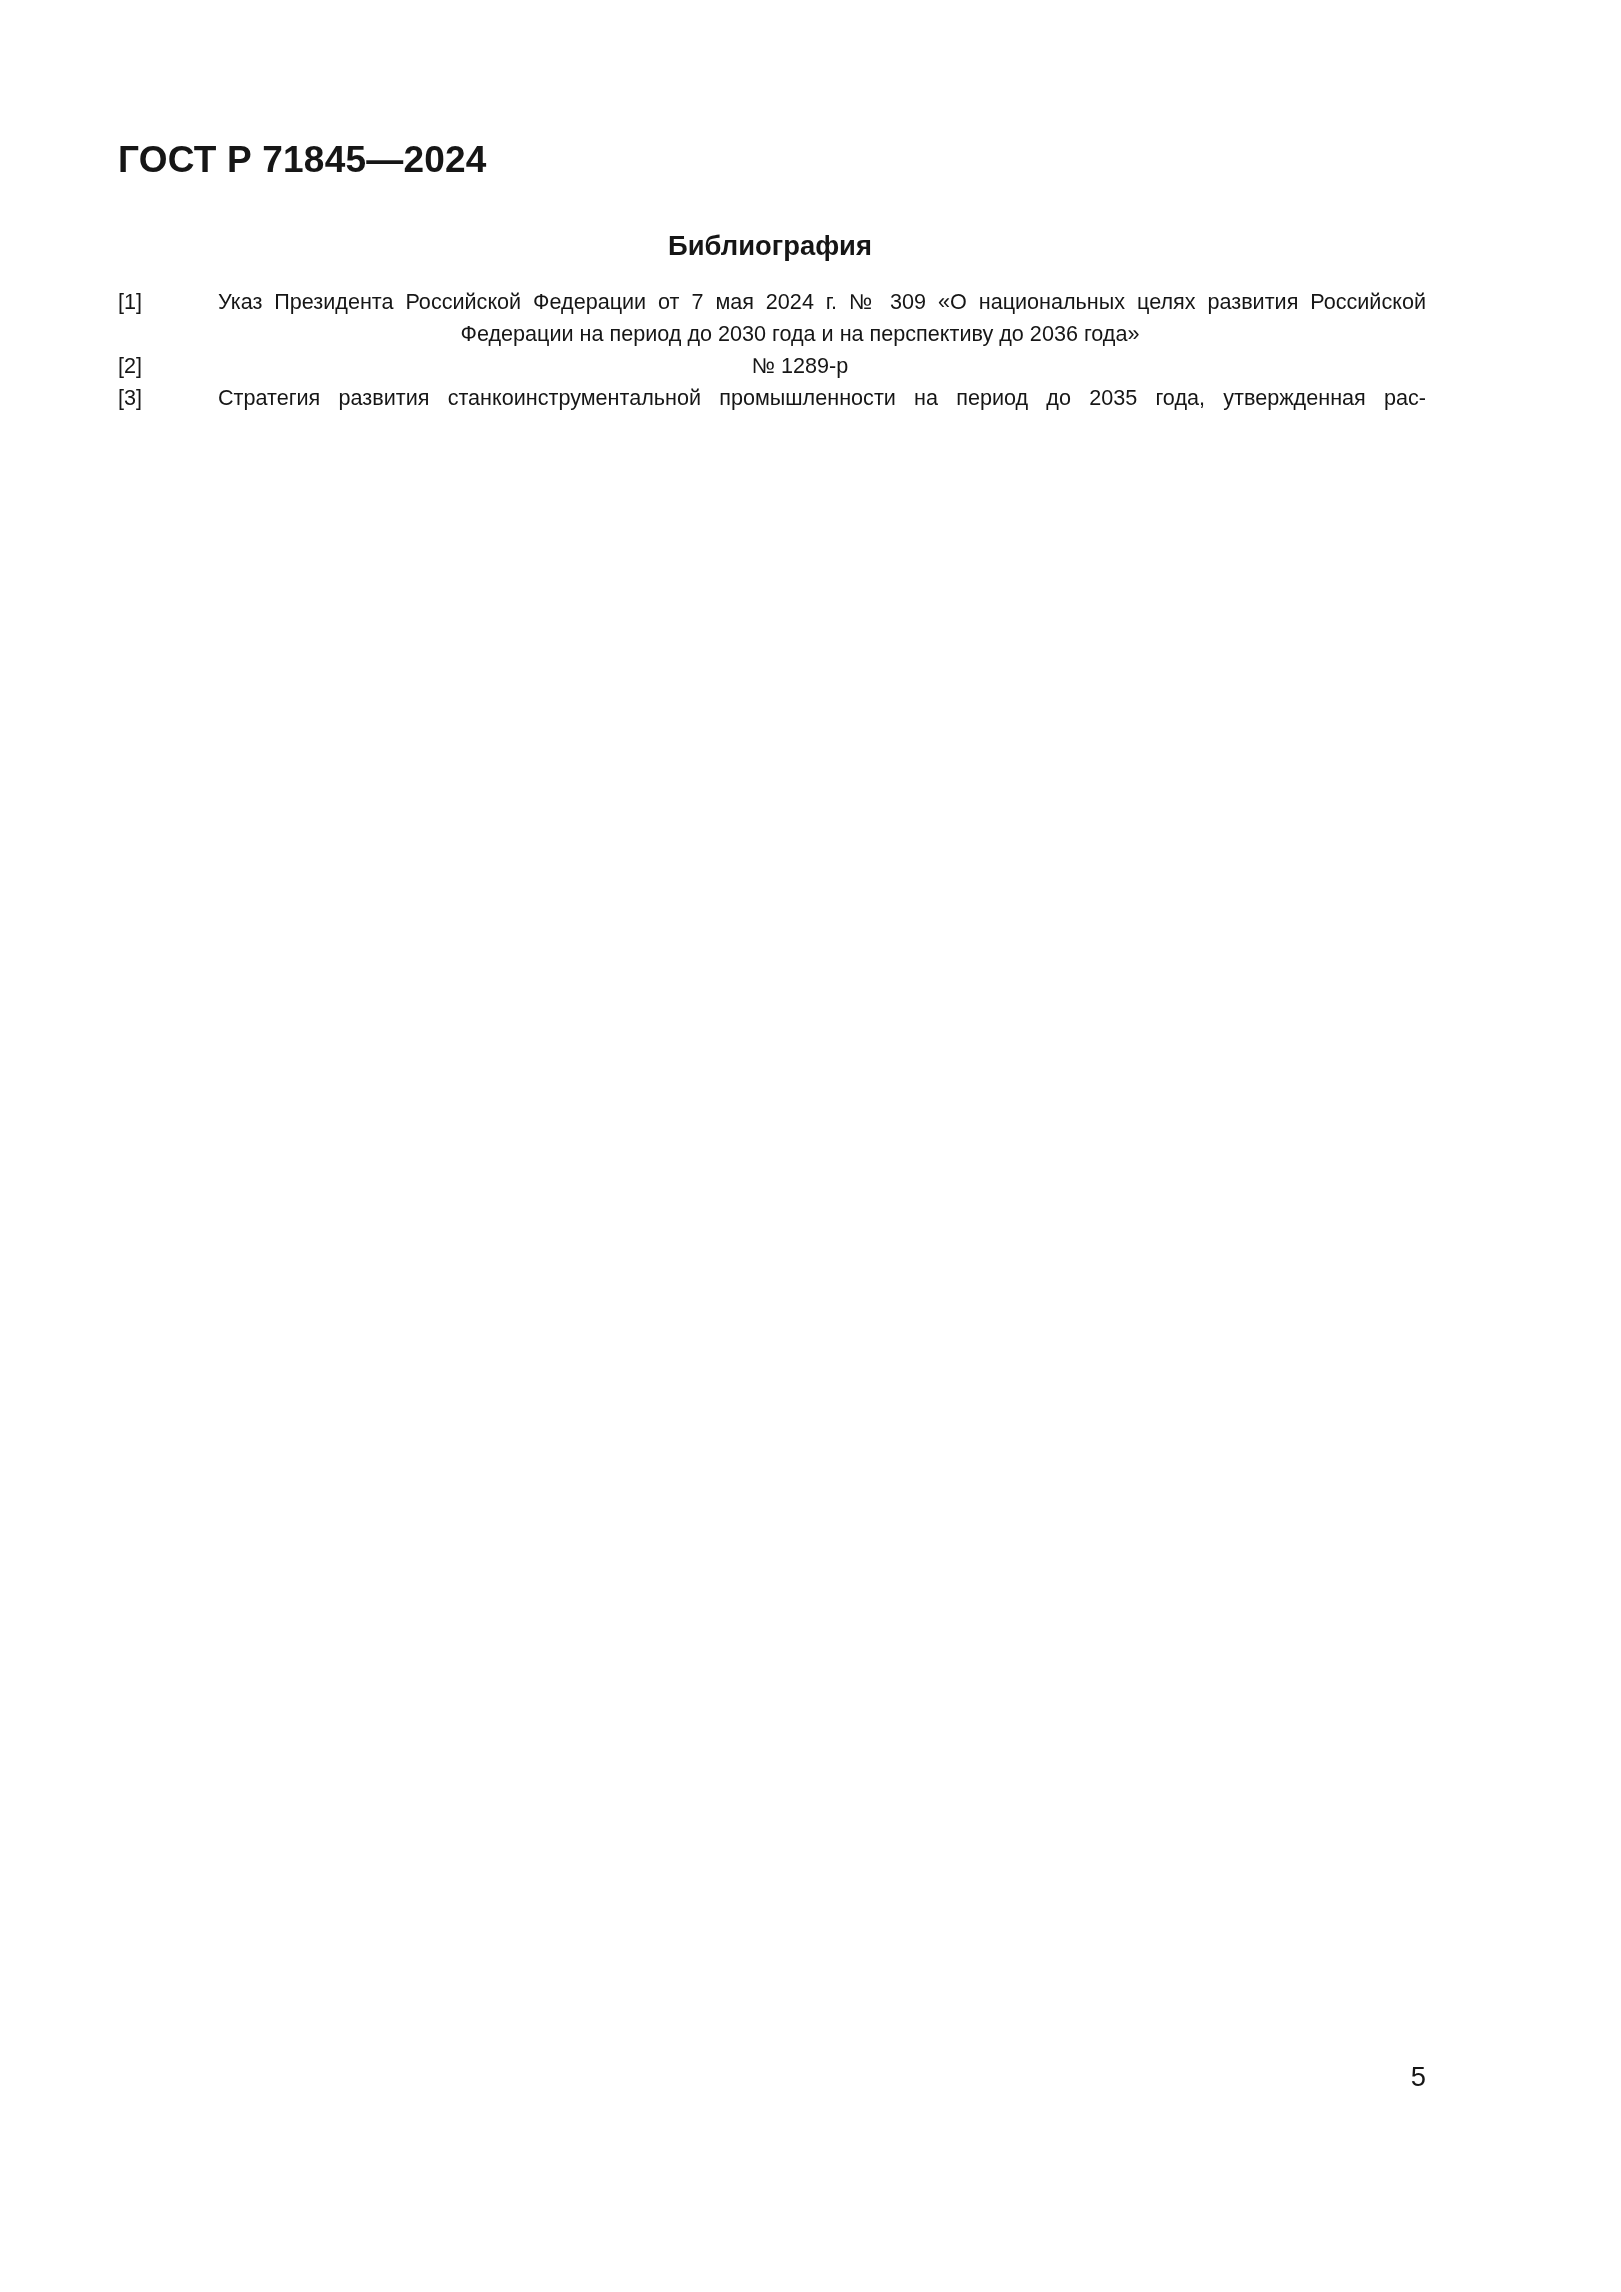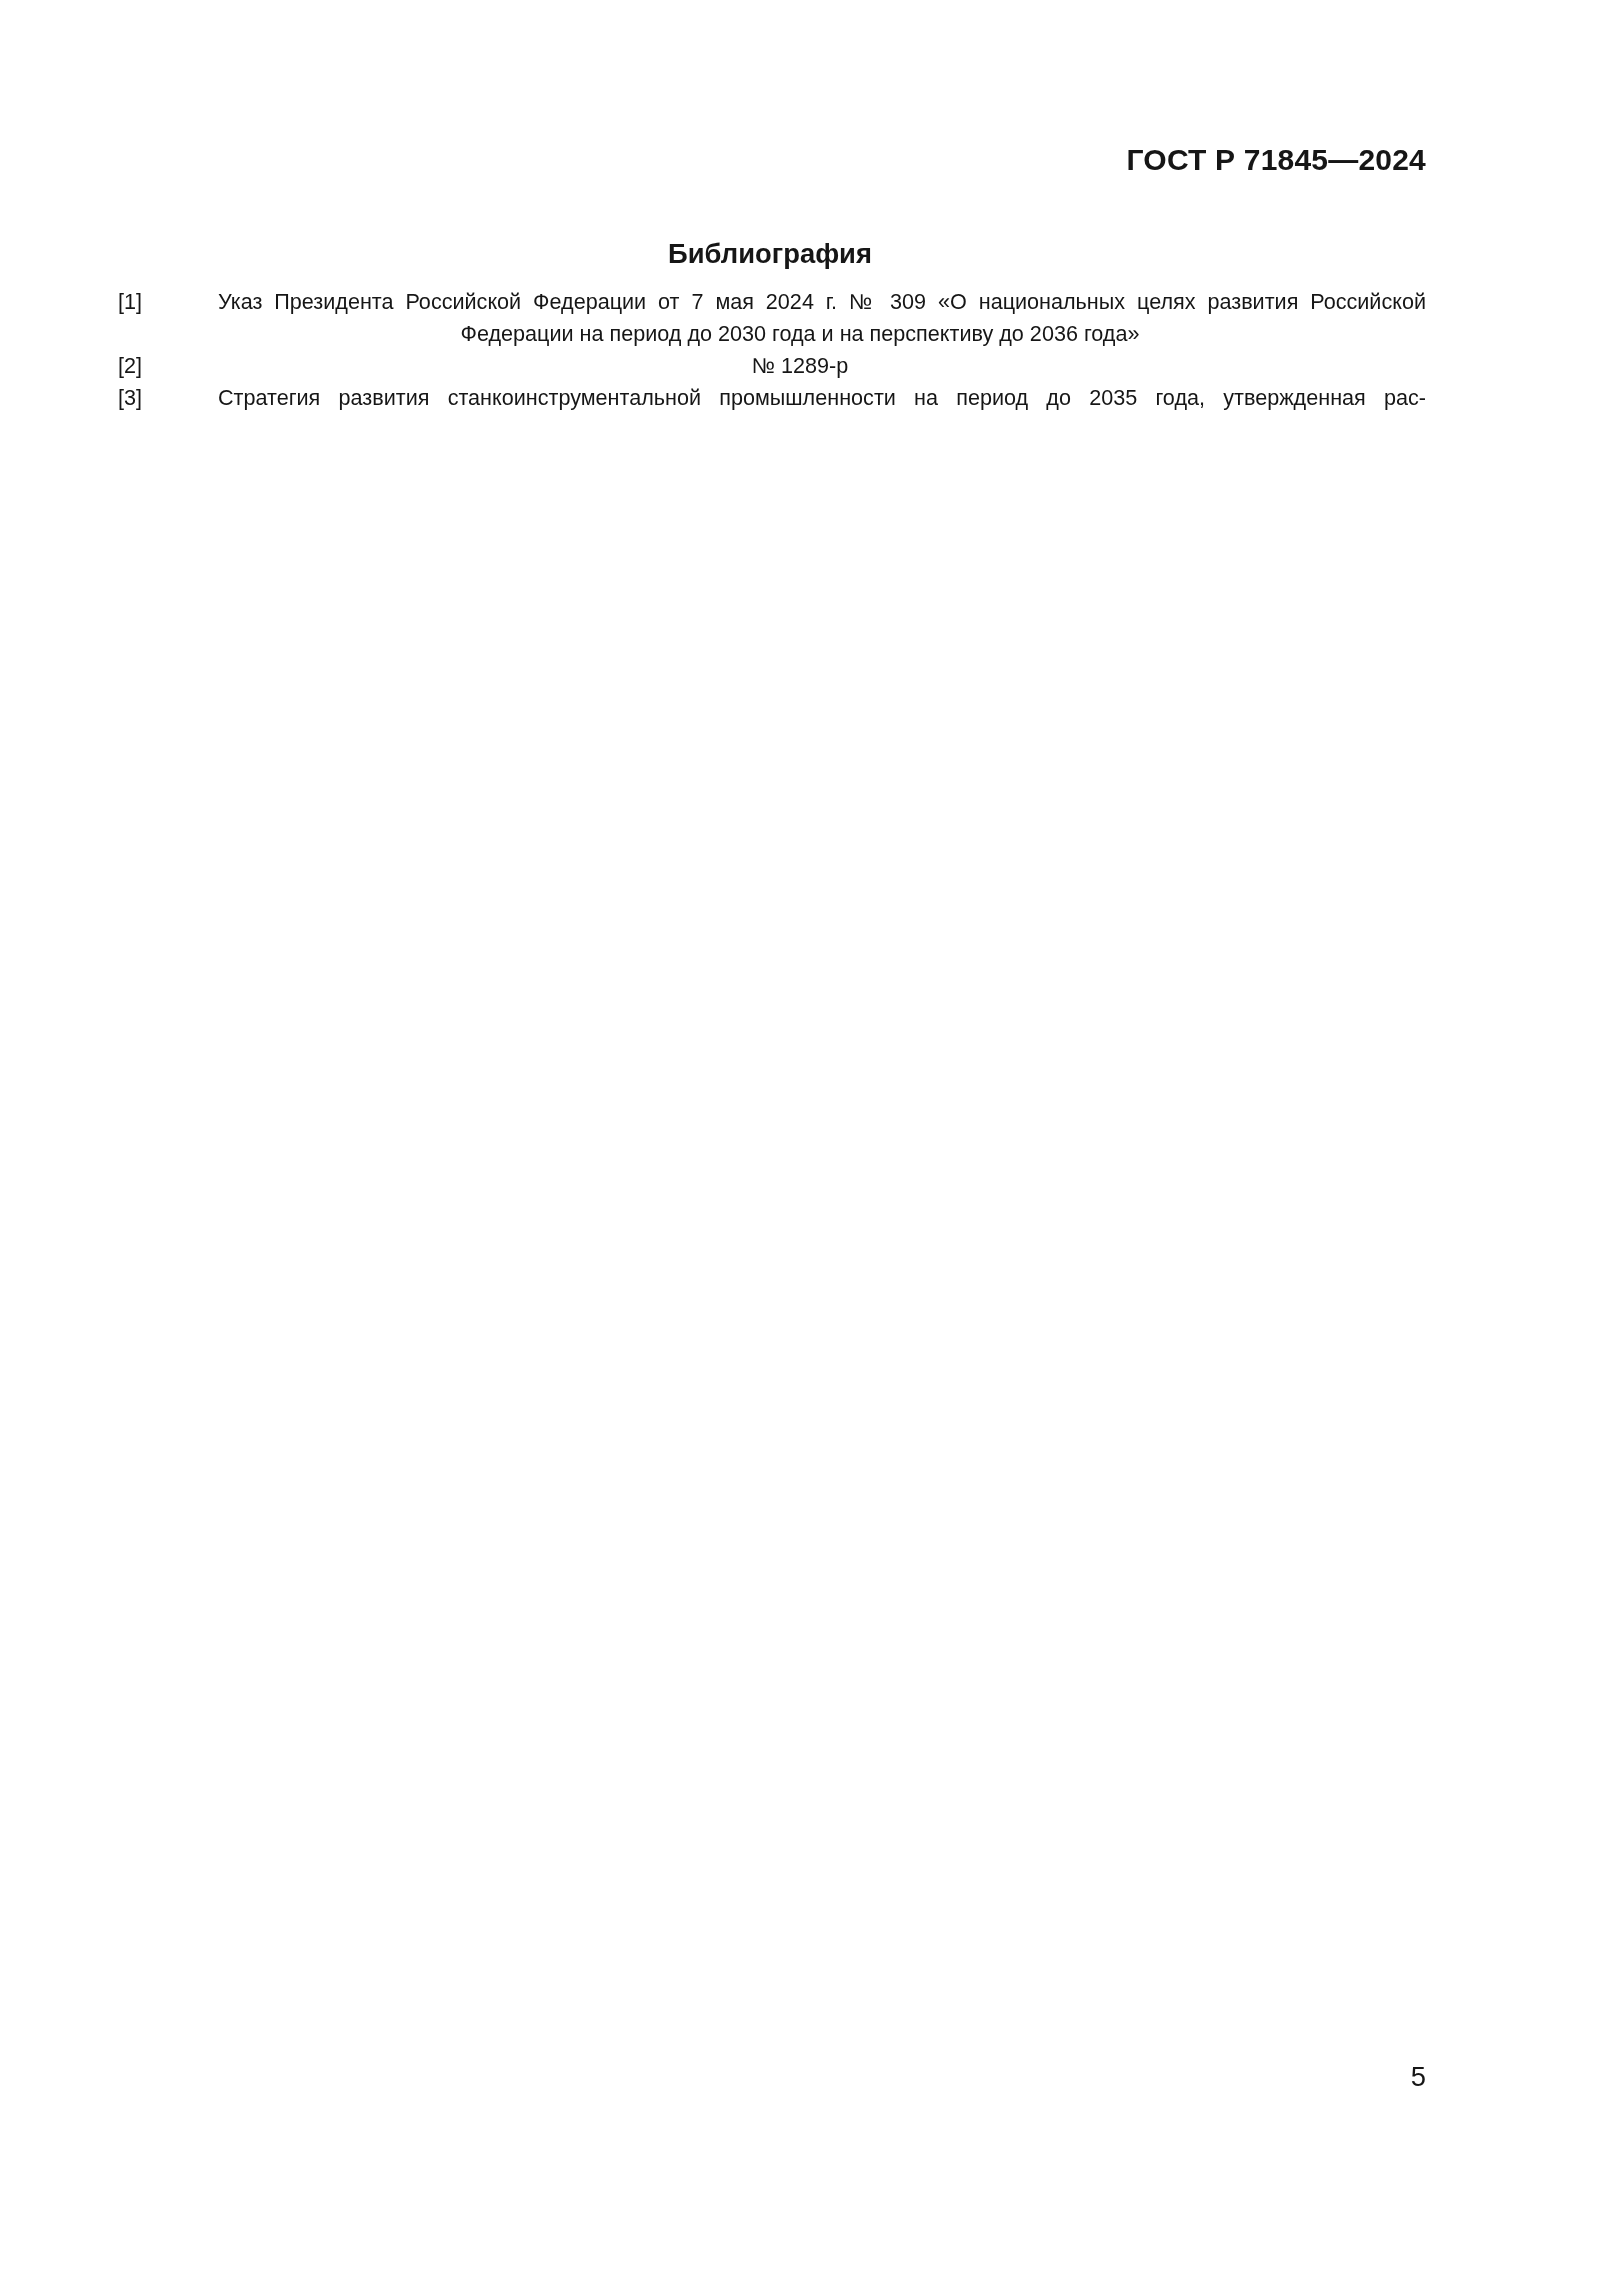--- a/index.html
+++ b/index.html
@@ -14,32 +14,31 @@
     background: #ffffff;
     font-family: "Liberation Sans", sans-serif;
     color: #161616;
     overflow: hidden;
   }
   .running-head {
     position: absolute;
     top: 144px;
     left: 118px;
     right: 195px;
-    text-align: right;
-    font-size: 30px;
+    font-size: 37px;
     line-height: 31px;
     font-weight: 700;
     letter-spacing: 0.2px;
   }
   .doc-title {
     position: absolute;
     top: 222px;
     left: 114px;
     right: 195px;
-    margin: 16px;
+    margin: 8px;
     text-align: center;
     font-size: 27.4px;
     line-height: 32px;
     font-weight: 700;
   }
   .bib-list {
     position: absolute;
     top: 286px;
     left: 118px;
     right: 195px;

